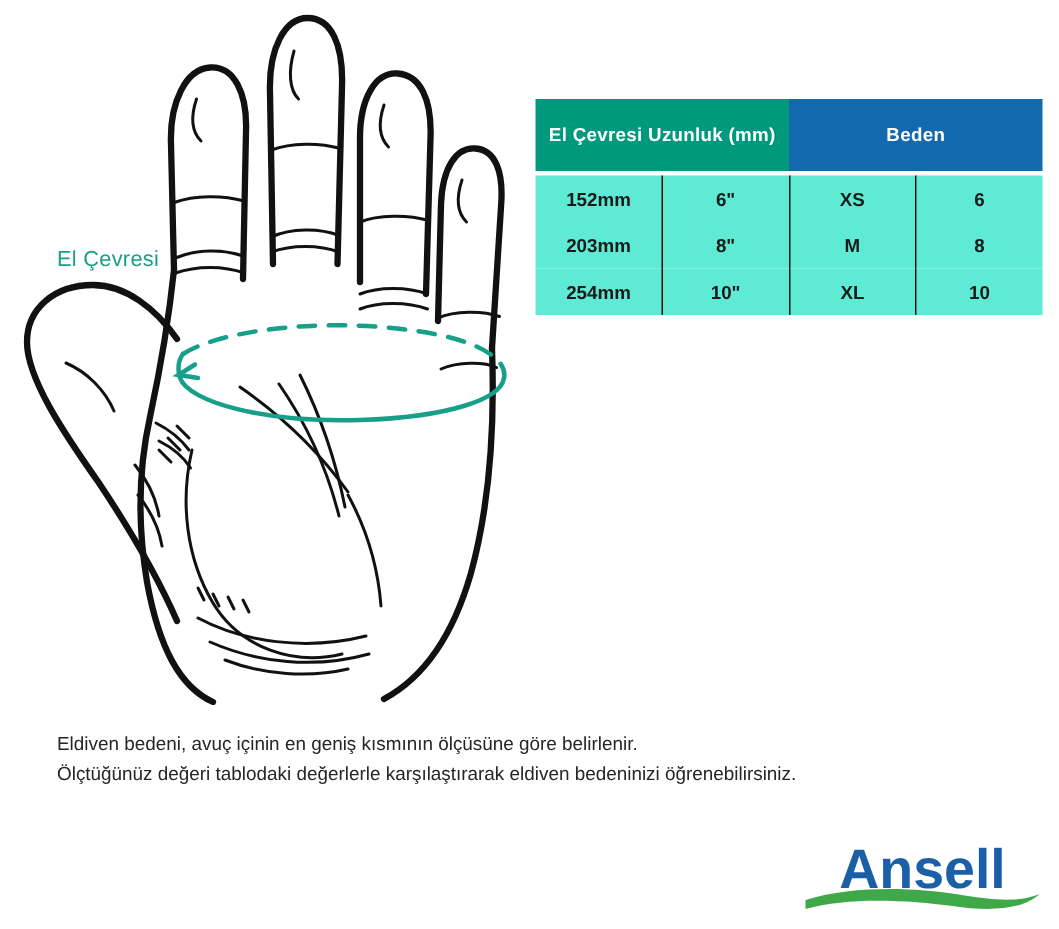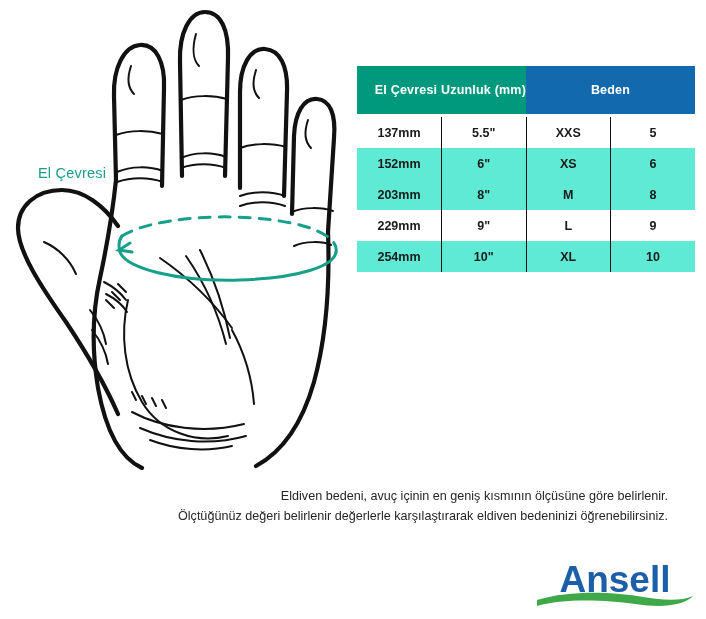--- a/index.html
+++ b/index.html
@@ -46,21 +46,21 @@
   }
   .th-green, .th-blue {
     height: 48px;
     color: #ffffff;
     font-size: 12.5px;
     font-weight: bold;
     text-align: center;
     vertical-align: middle;
     letter-spacing: 0.2px;
   }
-  .th-green { background: #00997e; text-align: right; }
+  .th-green { background: #00997e; }
   .th-blue  { background: #1369ae; }
   .spacer-row td { height: 3px; background: #ffffff; }
   tbody tr.data-row { height: 31px; }
   tbody tr.odd  td { background: #ffffff; }
   tbody tr.even td { background: #5eead4; }
   tbody td {
     text-align: center;
     vertical-align: middle;
     font-size: 12.5px;
     font-weight: bold;
@@ -72,21 +72,21 @@
   tbody td.c-num  { width: 45px;  border-left: 1.4px solid #111111; }
   #caption {
     position: absolute;
     left: 38px;
     top: 486px;
     width: 630px;
     font-size: 12.6px;
     line-height: 20px;
     color: #262626;
   }
-  #caption div { white-space: nowrap; text-align: right; }
+  #caption div { white-space: nowrap; }
   #logo {
     position: absolute;
     left: 533px;
     top: 556px;
     width: 164px;
     height: 56px;
   }
 </style>
 </head>
 <body>
@@ -173,54 +173,42 @@
       <th class="th-blue" colspan="2">Beden</th>
     </tr>
     <tr class="spacer-row">
       <td></td>
       <td></td>
       <td></td>
       <td></td>
     </tr>
   </thead>
   <tbody>
-    <tr class="data-row odd">
-      <td class="c-mm">137mm</td>
-      <td class="c-in">5.5"</td>
-      <td class="c-size">XXS</td>
-      <td class="c-num">5</td>
-    </tr>
     <tr class="data-row even">
       <td class="c-mm">152mm</td>
       <td class="c-in">6"</td>
       <td class="c-size">XS</td>
       <td class="c-num">6</td>
     </tr>
     <tr class="data-row even">
       <td class="c-mm">203mm</td>
       <td class="c-in">8"</td>
       <td class="c-size">M</td>
       <td class="c-num">8</td>
     </tr>
-    <tr class="data-row odd">
-      <td class="c-mm">229mm</td>
-      <td class="c-in">9"</td>
-      <td class="c-size">L</td>
-      <td class="c-num">9</td>
-    </tr>
     <tr class="data-row even">
       <td class="c-mm">254mm</td>
       <td class="c-in">10"</td>
       <td class="c-size">XL</td>
       <td class="c-num">10</td>
     </tr>
   </tbody>
 </table>
 
 <div id="caption">
   <div>Eldiven bedeni, avuç içinin en geniş kısmının ölçüsüne göre belirlenir.</div>
-  <div>Ölçtüğünüz değeri belirlenir değerlerle karşılaştırarak eldiven bedeninizi öğrenebilirsiniz.</div>
+  <div>Ölçtüğünüz değeri tablodaki değerlerle karşılaştırarak eldiven bedeninizi öğrenebilirsiniz.</div>
 </div>
 
 <svg id="logo" viewBox="0 0 164 56" aria-hidden="true">
   <path d="M4 44 C36 34 78 36 104 40 C128 44 146 46 160 40 C150 50 128 52 102 48 C72 44 32 42 4 50 Z" fill="#3fa949"></path>
   <text x="82" y="36" text-anchor="middle" font-family="'Liberation Sans', sans-serif" font-size="37" font-weight="bold" fill="#1b5fa8">Ansell</text>
 </svg>
 
 </body></html>

